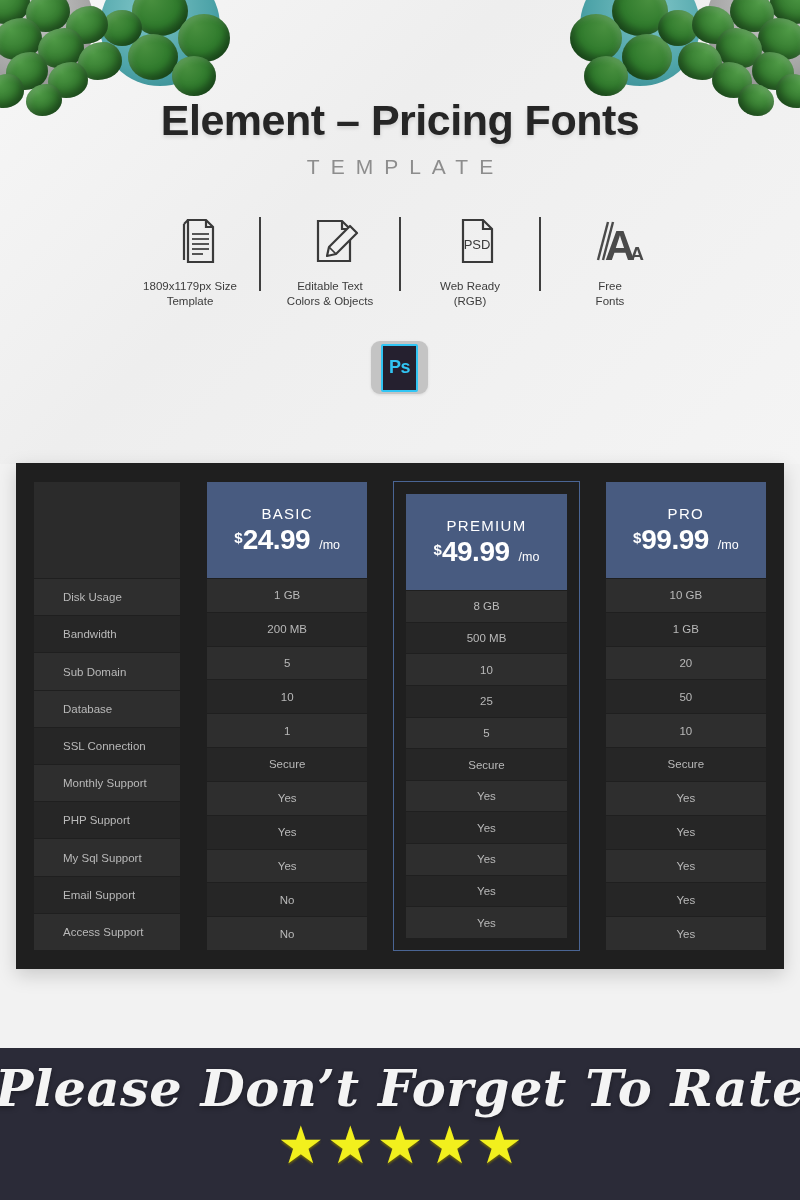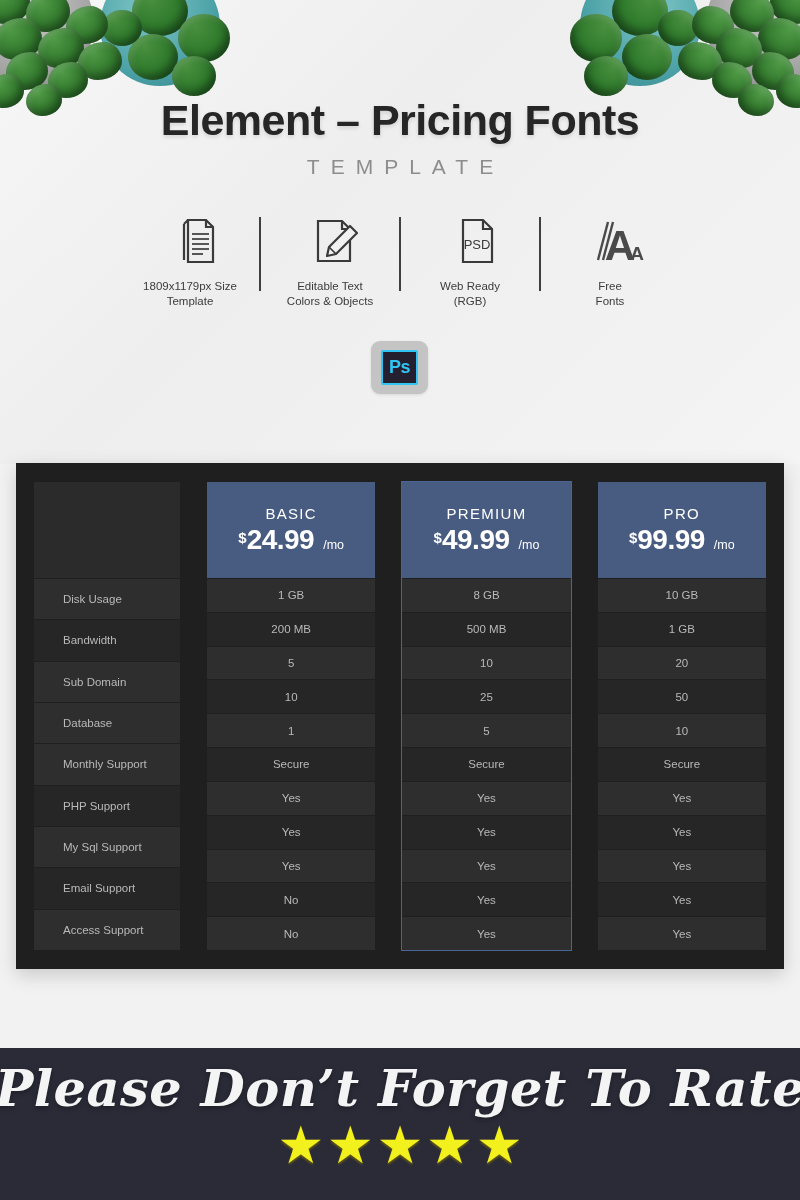--- a/index.html
+++ b/index.html
@@ -106,21 +106,21 @@
   .ps-badge {
     position: absolute;
     top: 341px; left: 371px;
     width: 57px; height: 53px;
     border-radius: 9px;
     background: #c4c4c4;
     display: flex; align-items: center; justify-content: center;
     box-shadow: 0 1px 3px rgba(0,0,0,.10);
   }
   .ps-inner {
-    width: 37px; height: 35px;
+    width: 37px; height: 48px;
     background: #25202f;
     border: 2px solid #31c5f4;
     border-radius: 2px;
     display: flex; align-items: center; justify-content: center;
     font-size: 18px; font-weight: 700;
     color: #31c5f4;
     letter-spacing: -0.5px;
   }
 
   
@@ -135,21 +135,21 @@
   .table-grid {
     display: flex;
     gap: 27px;
     height: 100%;
   }
   .col { flex: 1; display: flex; flex-direction: column; }
   .col.labels { flex: 0 0 146px; }
   .col.premium {
     border: 1px solid #4a6594;
     margin: -1px;
-    padding: 0;
+    padding: 12px;
   }
 
   .col-head {
     height: 96px;
     display: flex; flex-direction: column;
     align-items: center; justify-content: center;
     background: #485b80;
     color: #ffffff;
   }
   .col-head.blank { background: #2b2b2b; }
@@ -335,20 +335,21 @@
 
 <div class="table-shell">
   <div class="table-grid">
 
     <div class="col labels">
       <div class="col-head blank"></div>
       <div class="cell odd">Disk Usage</div>
       <div class="cell even">Bandwidth</div>
       <div class="cell odd">Sub Domain</div>
       <div class="cell odd">Database</div>
+      <div class="cell even">SSL Connection</div>
       <div class="cell odd">Monthly Support</div>
       <div class="cell even">PHP Support</div>
       <div class="cell odd">My Sql Support</div>
       <div class="cell even">Email Support</div>
       <div class="cell odd">Access Support</div>
     </div>
 
     <div class="col basic">
       <div class="col-head">
         <div class="plan-name">BASIC</div>

